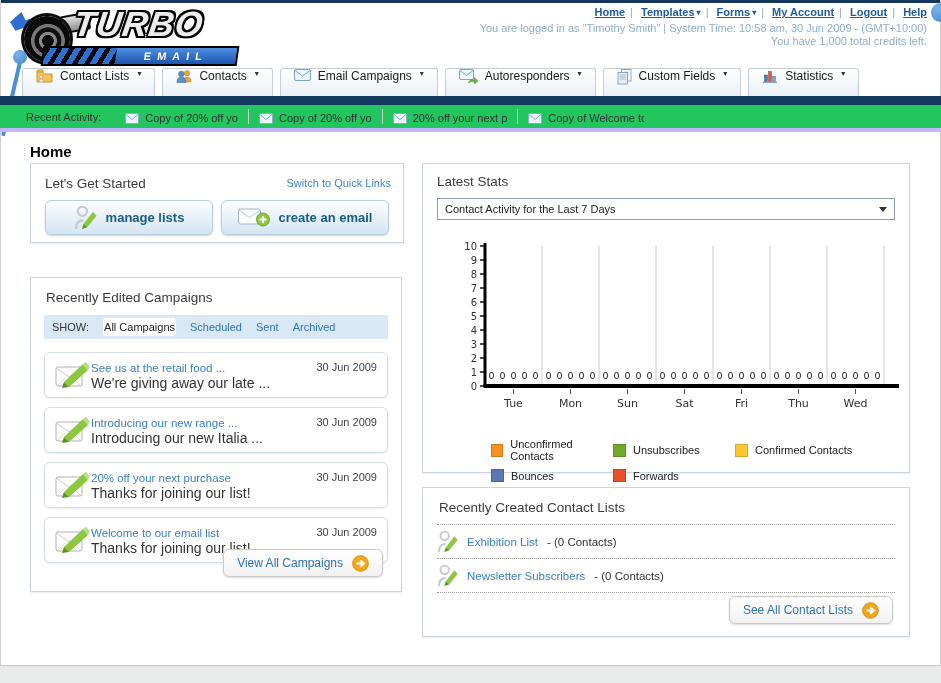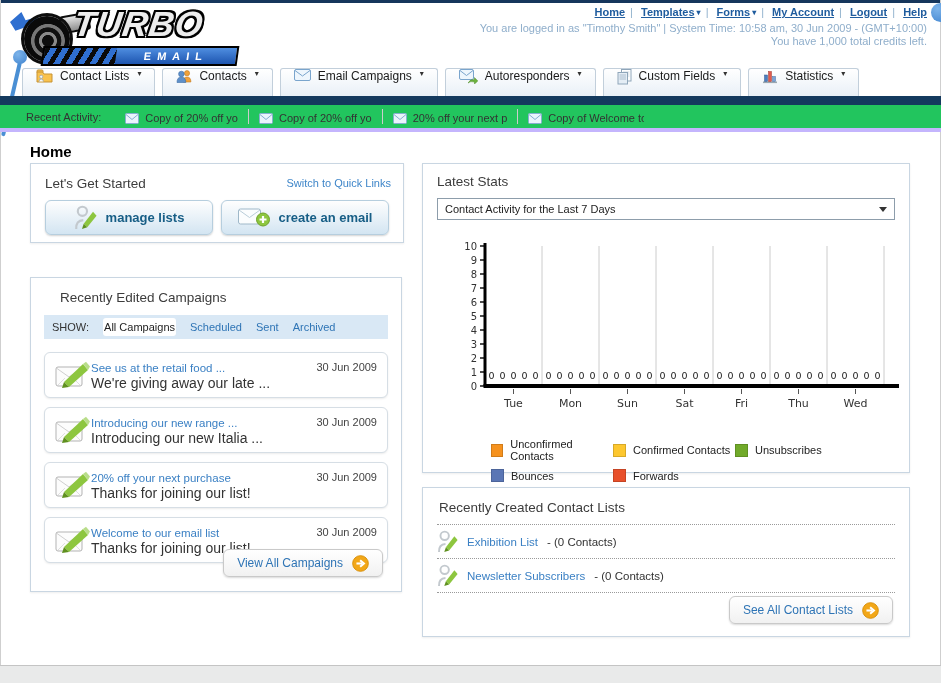--- a/index.html
+++ b/index.html
@@ -74,21 +74,21 @@
   .gs-switch{position:absolute;right:12px;top:13px;font-size:11px;color:#3f86c9;cursor:pointer}
   .gs-btn{position:absolute;top:36px;height:33px;border:1px solid #b6cede;border-radius:6px;
     background:linear-gradient(180deg,#fefefe,#d3e5f2);box-shadow:0 1px 2px rgba(0,0,0,.18);
     display:flex;align-items:center;justify-content:center;gap:9px;
     font-size:13px;font-weight:bold;color:#175e86;cursor:pointer}
   .gs-btn1{left:14px;width:166px}
   .gs-btn2{left:190px;width:166px}
 
   
   .camp-panel{left:30px;top:277px;width:372px;height:315px;padding:10px 13px;box-sizing:border-box}
-  .camp-title{margin:2px 0 10px 16px}
+  .camp-title{margin:2px 0 10px 2px}
   .show-bar{background:#d9e8f5;height:24px;display:flex;align-items:center;gap:14px;padding:0 8px;font-size:11px;color:#333}
   .show-sel{background:#fff;border-radius:3px;padding:3px 1px;color:#222;cursor:pointer}
   .show-link{color:#2e74b5;cursor:pointer}
   .camp-items{margin-top:13px;display:flex;flex-direction:column;gap:9px}
   .camp-item{position:relative;border:1px solid #d6dee5;border-radius:6px;height:44px;
     box-shadow:0 1px 2px rgba(0,0,0,.08);display:flex;align-items:center;padding:0 10px;cursor:pointer;background:#fff}
   .camp-text{flex:1;line-height:15px;padding-top:1px}
   .camp-link{font-size:11.5px;color:#3b80c4;cursor:pointer;display:block}
   .camp-sub{font-size:14px;color:#333}
   .camp-date{position:absolute;right:10px;top:8px;font-size:11px;color:#444}
@@ -438,26 +438,26 @@
         <line x1="404.5" y1="153" x2="404.5" y2="158" stroke="#555" stroke-width="1"></line>
         <text x="404.5" y="171" text-anchor="middle" font-size="11" fill="#333">Wed</text>
       </svg>
   </div>
   <div class="legend">
       <div class="legend-item">
         <span class="swatch" style="background: rgb(246, 146, 30);"></span>
         <span>Unconfirmed Contacts</span>
       </div>
       <div class="legend-item">
+        <span class="swatch" style="background: rgb(113, 170, 42);"></span>
+        <span>Unsubscribes</span>
+      </div>
+      <div class="legend-item">
         <span class="swatch" style="background: rgb(253, 199, 47);"></span>
         <span>Confirmed Contacts</span>
-      </div>
-      <div class="legend-item">
-        <span class="swatch" style="background: rgb(113, 170, 42);"></span>
-        <span>Unsubscribes</span>
       </div>
       <div class="legend-item">
         <span class="swatch" style="background: rgb(90, 118, 181);"></span>
         <span>Bounces</span>
       </div>
       <div class="legend-item">
         <span class="swatch" style="background: rgb(232, 80, 43);"></span>
         <span>Forwards</span>
       </div>
     </div>

